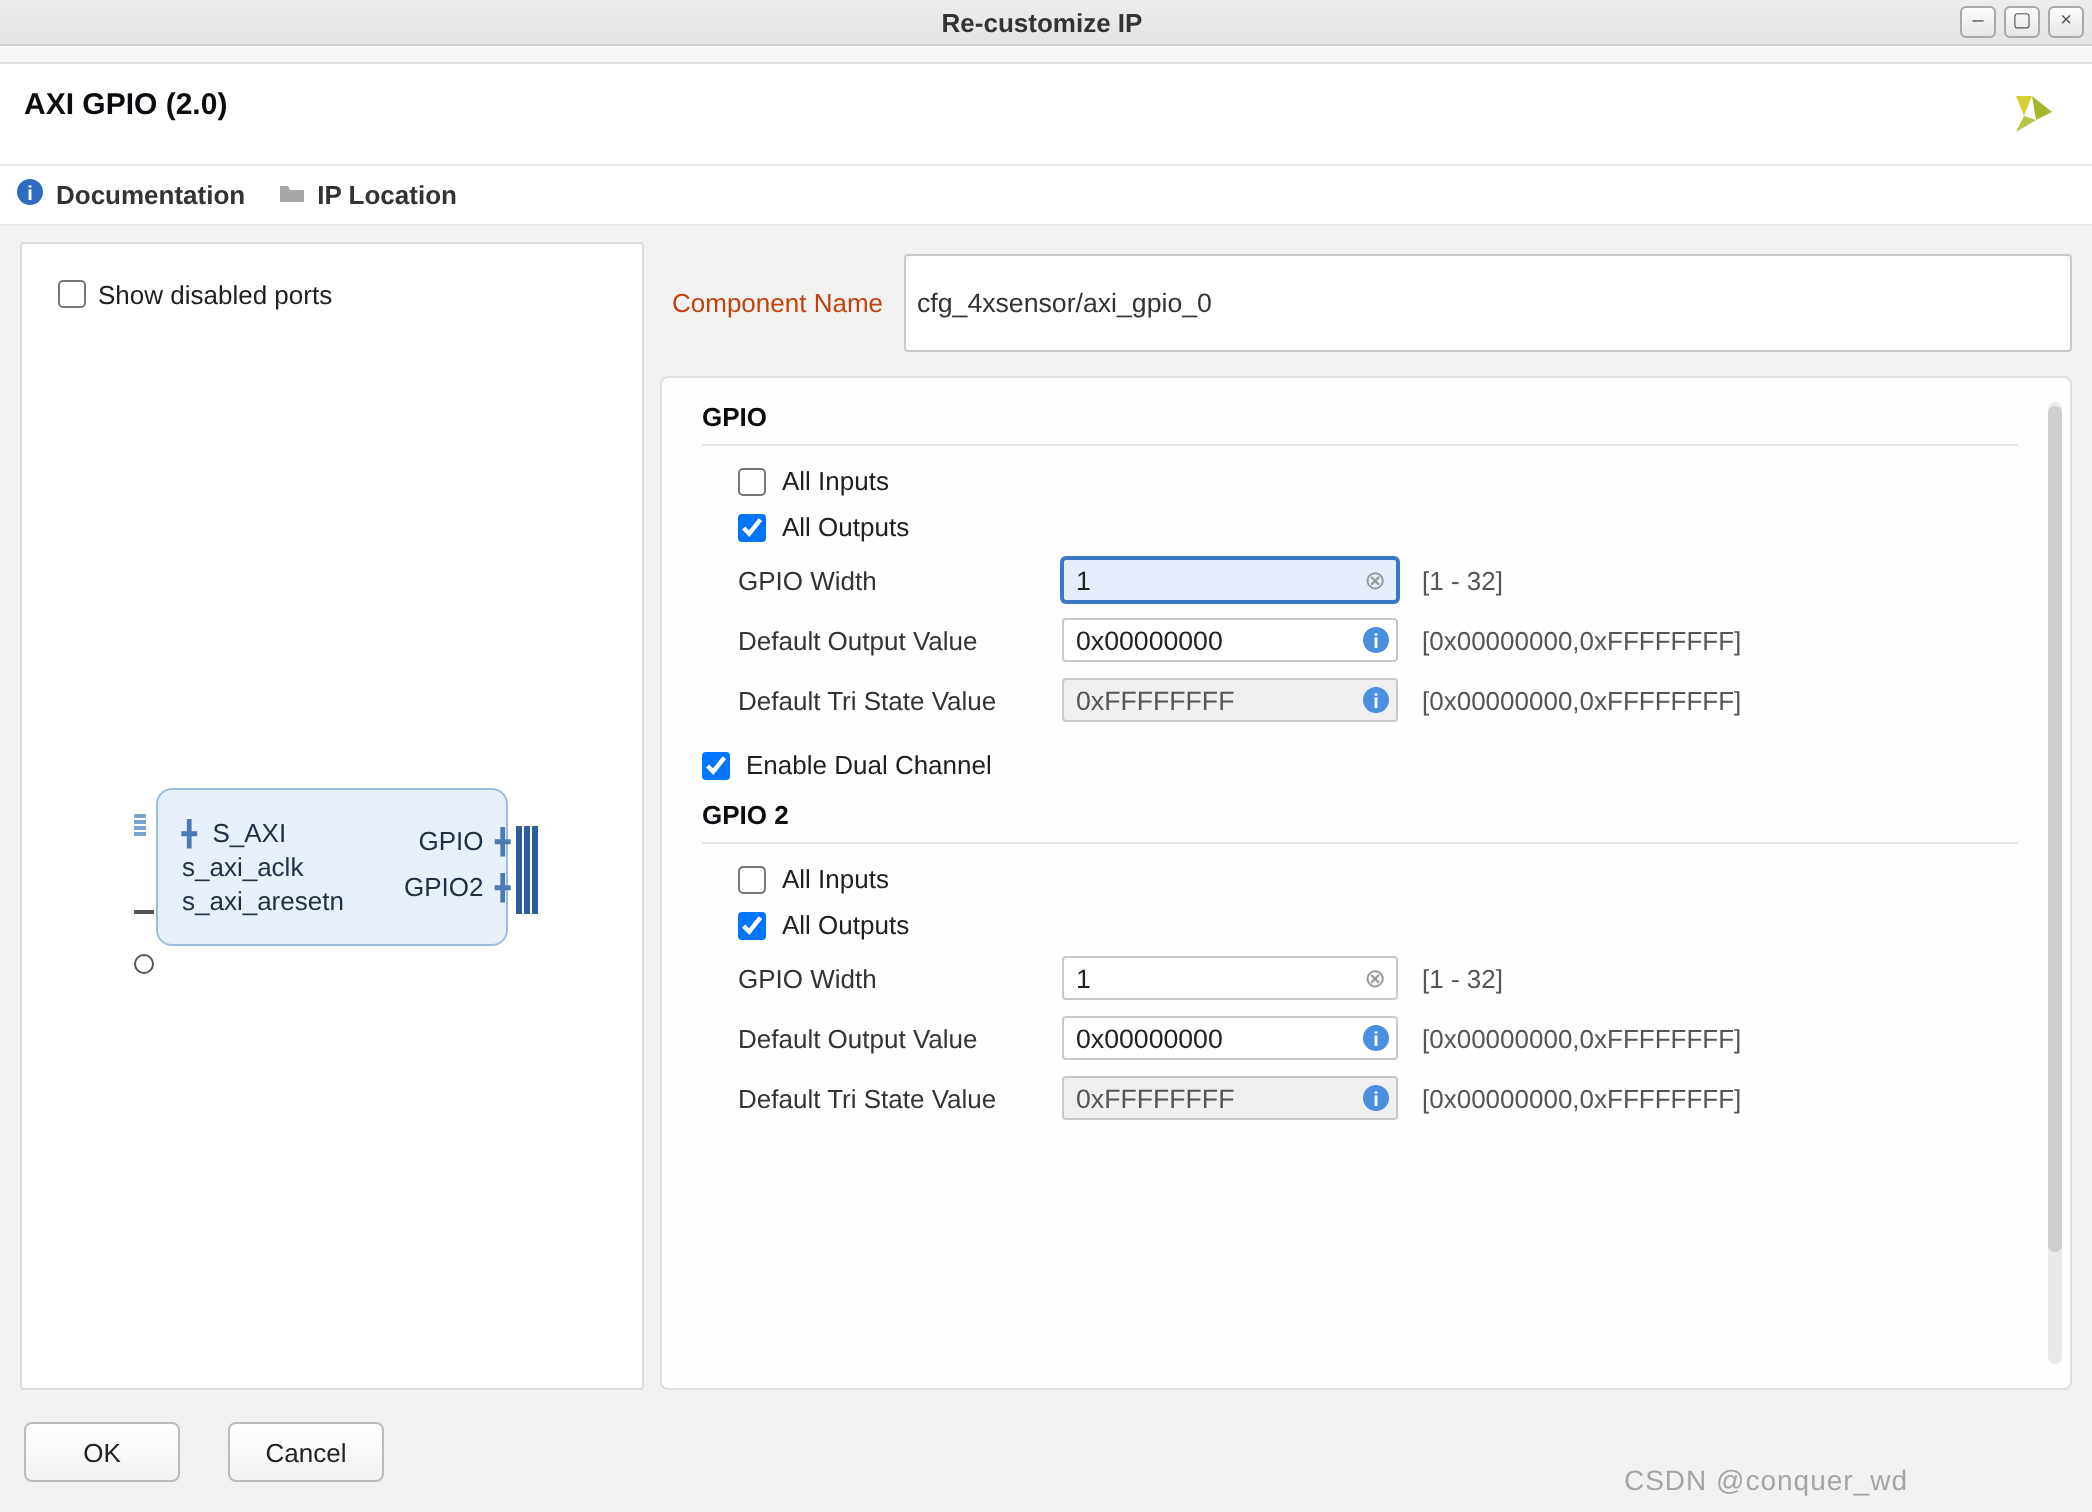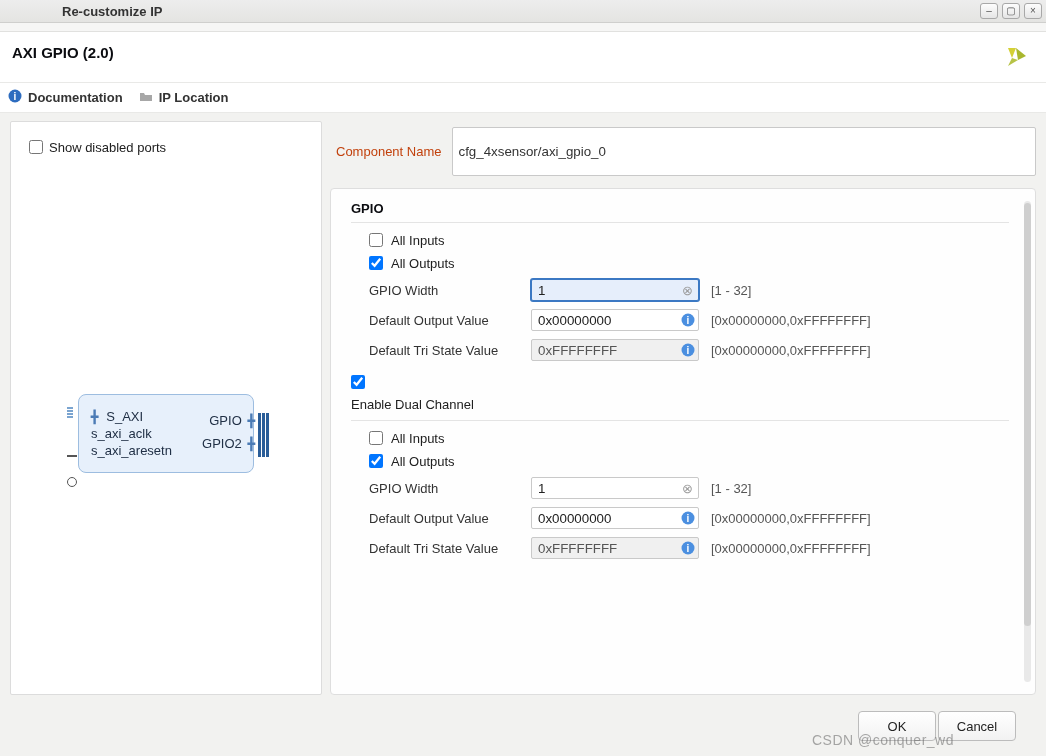--- a/index.html
+++ b/index.html
@@ -18,20 +18,21 @@
   .titlebar {
     display: flex;
     align-items: center;
     height: 22px;
     background: linear-gradient(#ededed,#e4e4e2);
     border-bottom: 1px solid #cfcfcd;
     padding: 0 4px;
   }
   .titlebar-center {
     flex: 1;
+    text-align: center;
     font-weight: 600;
     color: #333;
   }
   .win-buttons {
     display: flex;
     gap: 4px;
   }
   .win-btn {
     width: 16px;
     height: 14px;
@@ -148,29 +149,29 @@
     padding:2px 22px 2px 6px;background:#fff;color:#222;
     box-sizing:border-box;position:relative;
   }
   .txt.disabled{background:#f0f0f0;color:#555;}
   .txt.active{background:#e6eefb;border:1px solid #3b78c3;box-shadow:0 0 0 1px #3b78c3;}
   .txt-wrap{position:relative;display:inline-block;}
   .clr-icon{position:absolute;right:6px;top:50%;transform:translateY(-50%);font-size:13px;color:#9a9a9a;pointer-events:none;}
   .info-icon{position:absolute;right:4px;top:50%;transform:translateY(-50%);width:14px;height:14px;}
   .hint{color:#555;}
 
-  .chk-row{display:flex;align-items:flex-start;gap:8px;margin:8px 0;}
+  .chk-row{display:flex;align-items:flex-end;gap:8px;margin:8px 0;}
   input[type=checkbox]{
     width:14px;height:14px;margin:0;
   }
 
   
   .footer{
-    display:flex;justify-content:flex-end;gap:2px;
-    padding:12px 30px;
+    display:flex;gap:24px;
+    padding:12px 12px;
   }
   .btn{
     min-width:78px;height:30px;
     border:1px solid #bcbcbc;border-radius:4px;
     background:linear-gradient(#ffffff,#f2f2f2);
     cursor:pointer;font-size:13px;color:#222;
   }
 
   .watermark{
     position:absolute;bottom:8px;right:92px;color:rgba(100,100,100,.55);
@@ -315,25 +316,26 @@
               <input class="txt disabled" readonly="" value="0xFFFFFFFF" style="">
               <span class="info-icon"><svg width="14" height="14">
                     <circle cx="7" cy="7" r="6.5" fill="#4b8fe0"></circle>
                     <text x="7" y="11" font-size="10" text-anchor="middle" fill="#fff" font-family="Arial" font-weight="bold">i</text>
                   </svg></span>
             </span>
             <span class="hint">[0x00000000,0xFFFFFFFF]</span>
           </div>
         </div>
 
-        <div class="chk-row" style="margin-top:14px;flex-direction:column;">
+        <div class="chk-row" style="margin-top:14px;">
           <input type="checkbox" checked="" style="">
           <span>Enable Dual Channel</span>
         </div>
 
+        <div class="section-title" style="margin-top:10px;">GPIO 2</div>
         <div class="hr"></div>
         <div class="indent">
           <div class="chk-row">
             <input type="checkbox" style="">
             <span>All Inputs</span>
           </div>
           <div class="chk-row">
             <input type="checkbox" checked="" style="">
             <span>All Outputs</span>
           </div>

